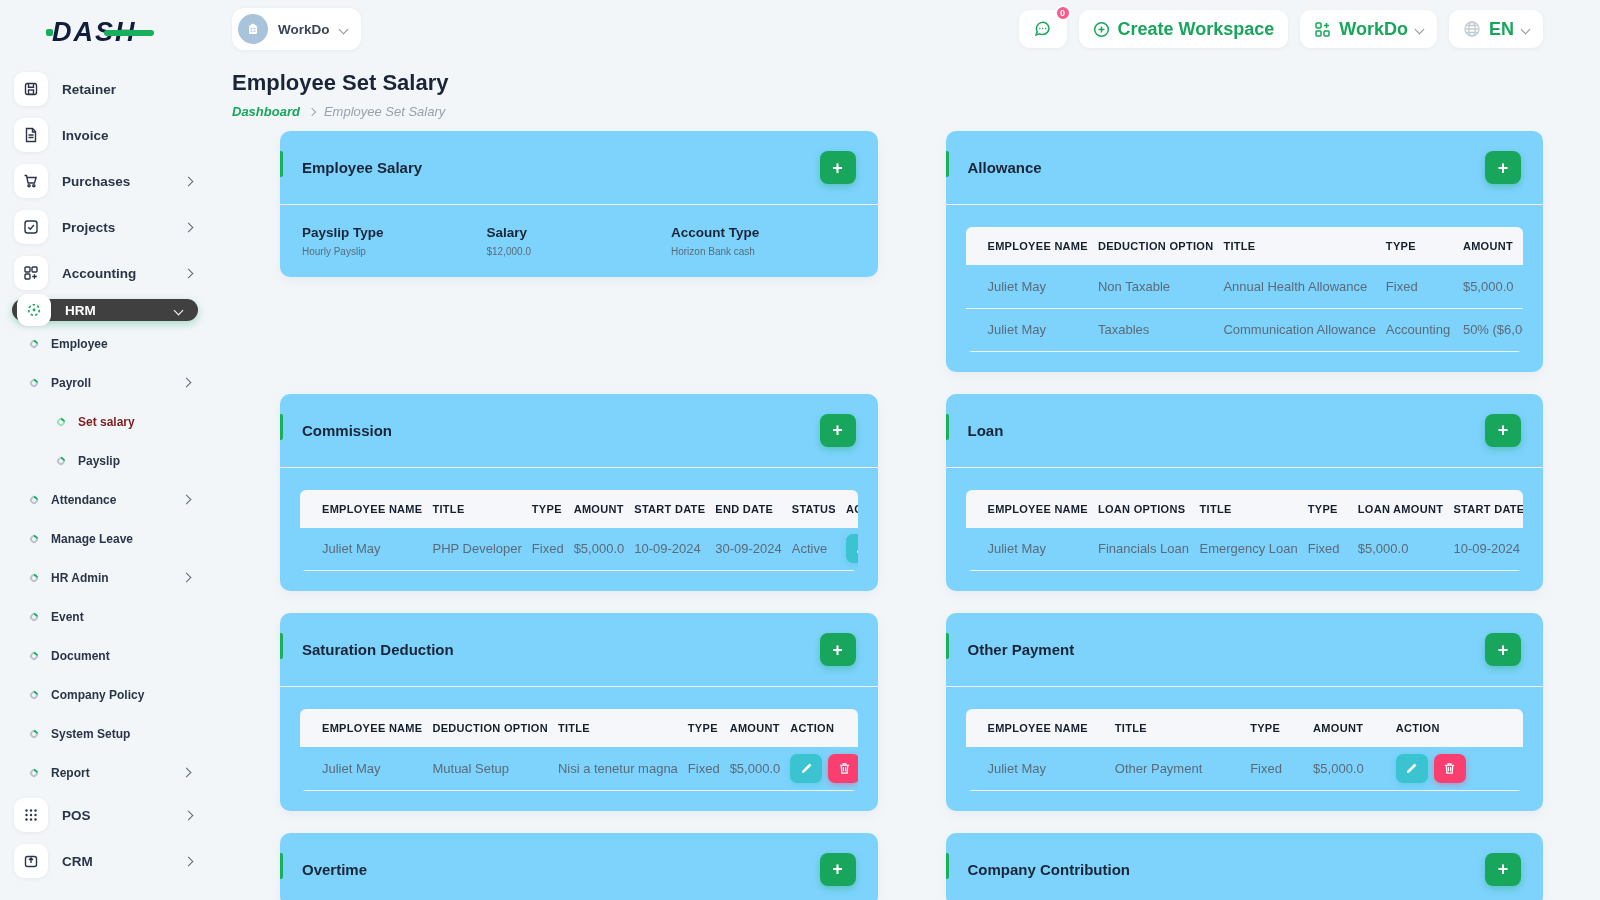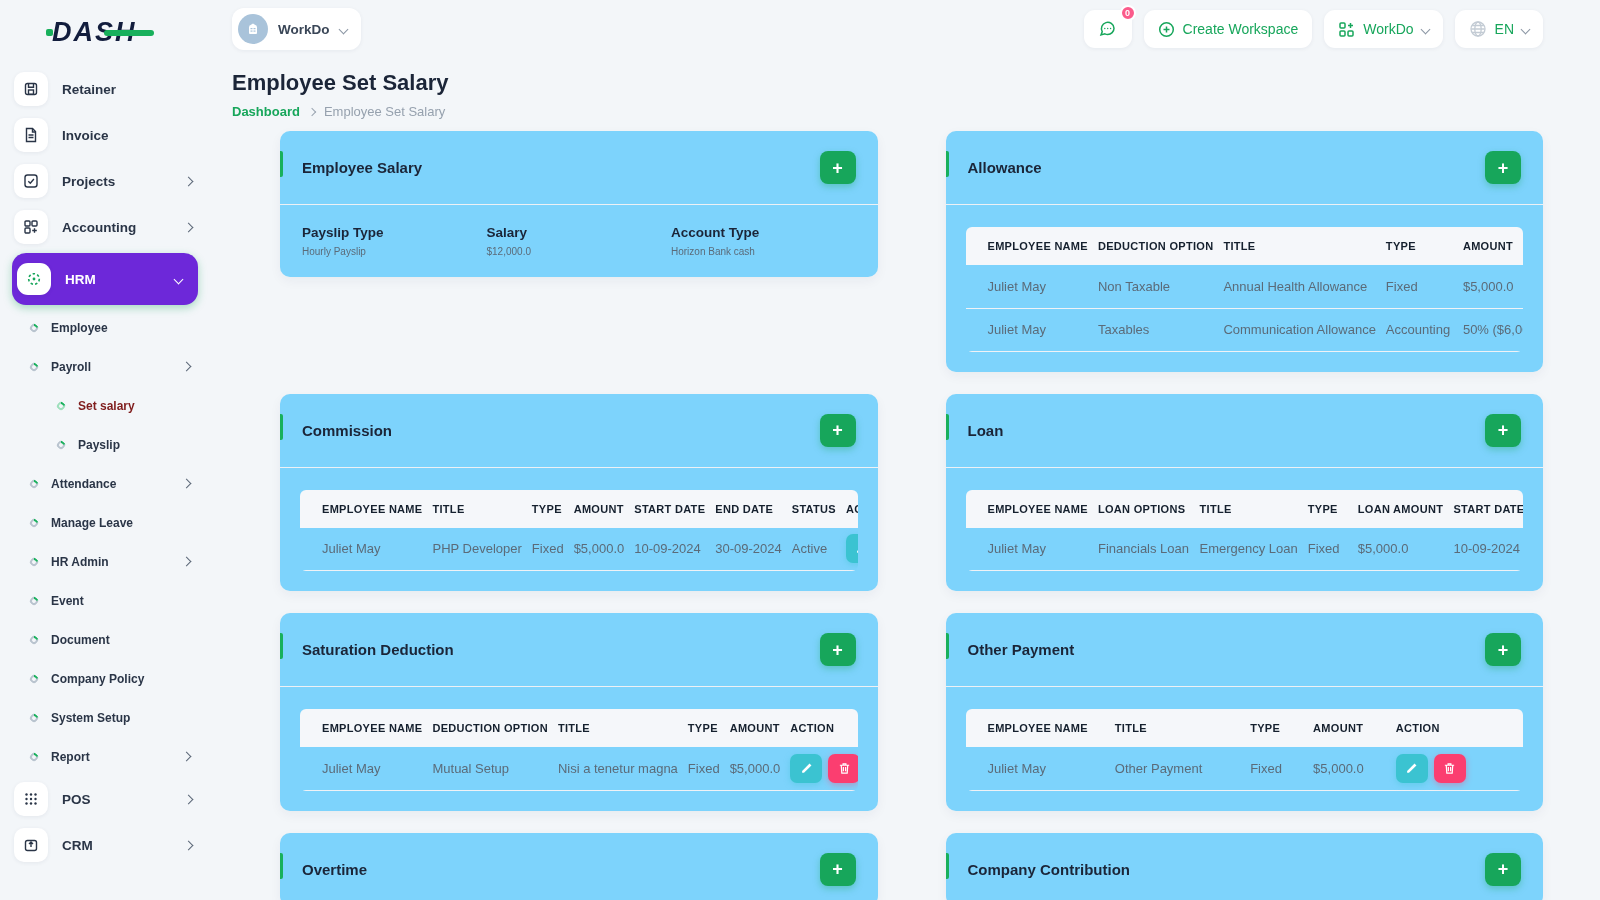--- a/index.html
+++ b/index.html
@@ -17,45 +17,45 @@
   .logo-dot { position:absolute; left:46px; top:29px; width:7px; height:7px; background:#18b05c; border-radius:2px; }
   .logo-bar { position:absolute; left:104px; top:30px; width:50px; height:6px; background:#18b05c; border-radius:3px; }
   .nav { padding:2px 0; }
   .nav-item { display:flex; align-items:center; height:46px; padding:0 18px 0 14px; cursor:pointer; }
   .icon-chip { width:34px; height:34px; background:#fff; border-radius:10px; display:flex; align-items:center; justify-content:center; box-shadow:0 1px 4px rgba(25,39,68,.07); flex:0 0 34px; }
   .nav-label { margin-left:14px; font-size:13.5px; font-weight:600; color:#2a3547; }
   .chev { width:7px; height:7px; border-right:1.6px solid #5b6777; border-bottom:1.6px solid #5b6777; display:inline-block; }
   .chev.right { transform:rotate(-45deg); }
   .chev.down  { transform:rotate(45deg); border-color:#fff; }
   .nav-item .chev { margin-left:auto; }
-  .nav-item.active-pill { background:#6d28d9; border-radius:14px; margin:3px 12px; height:52px; padding:0 16px 0 5px; box-shadow:0 3px 8px rgba(23,166,91,.35); }
+  .nav-item.active-pill { background:#404040; border-radius:14px; margin:3px 12px; height:22px; padding:0 16px 0 5px; box-shadow:0 3px 8px rgba(23,166,91,.35); }
   .nav-item.active-pill .icon-chip { width:32px; height:32px; border-radius:11px; }
   .nav-item.active-pill .nav-label { color:#fff; }
   .sub-item { display:flex; align-items:center; height:39px; padding-left:30px; cursor:pointer; }
   .sub-item.lvl2 { padding-left:57px; }
   .bullet { width:8px; height:8px; border:2px solid #b9c4cf; border-top-color:#18b05c; border-radius:50%; transform:rotate(40deg); flex:0 0 8px; }
   .sub-label { margin-left:13px; font-size:12px; font-weight:600; color:#2a3547; }
   .sub-item .chev { margin-left:auto; margin-right:20px; }
   .sub-item.active .sub-label { color:#7f1d1d; }
   .sub-item.active .bullet { border-color:#9fe0bd; border-top-color:#18b05c; }
   
   .main { flex:1; height:900px; overflow:hidden; padding:0 57px 0 22px; }
   .topbar { display:flex; align-items:center; justify-content:space-between; padding-top:8px; }
   .pill { background:#fff; border-radius:12px; display:flex; align-items:center; box-shadow:0 1px 4px rgba(25,39,68,.06); cursor:pointer; }
   .ws-pill { height:42px; padding:0 14px 0 6px; gap:10px; }
   .avatar { width:30px; height:30px; border-radius:50%; background:#a9c3da; display:flex; align-items:center; justify-content:center; }
   .ws-name { font-size:13.5px; font-weight:700; color:#3a4657; }
   .pill .chev { border-color:#8b96a4; }
   .top-right { display:flex; align-items:center; gap:12px; }
   .icon-btn { position:relative; width:48px; height:38px; border-radius:11px; justify-content:center; }
   .badge { position:absolute; top:-5px; right:-4px; min-width:16px; height:16px; border-radius:8px; background:#fb5b8b; border:2px solid #fff; color:#fff; font-size:9px; font-weight:700; display:flex; align-items:center; justify-content:center; padding:0 3px; }
-  .txt-btn { height:38px; padding:0 14px; gap:8px; font-size:14px; font-weight:400; color:#17a65b; border-radius:11px; }
+  .txt-btn { height:38px; padding:0 14px; gap:8px; font-size:18px; font-weight:700; color:#17a65b; border-radius:11px; }
   .page-head { margin-top:20px; }
   .page-title { font-size:22px; font-weight:700; color:#1b2538; }
-  .breadcrumb { display:flex; align-items:center; gap:9px; margin-top:8px; font-size:13px; }
+  .breadcrumb { display:flex; align-items:center; gap:9px; margin-top:8px; font-size:13px;font-style:italic; }
   .crumb-link { color:#17a65b; font-weight:600; cursor:pointer; }
   .crumb-sep { width:6px; height:6px; border-right:1.5px solid #9aa5b1; border-bottom:1.5px solid #9aa5b1; transform:rotate(-45deg); }
   .crumb-current { color:#96a1ae; }
   
   .grid { margin-top:12px; display:grid; grid-template-columns:1fr 1fr; column-gap:20px; row-gap:22px; align-items:start; }
   .card { background:#7dd3fc; border-radius:10px; box-shadow:0 4px 12px rgba(26,40,80,.05); position:relative; overflow:hidden;margin-left:48px; }
   .card-header { display:flex; align-items:center; justify-content:space-between; padding:20px 22px; position:relative; }
   .accent { position:absolute; left:0; top:20px; width:3px; height:26px; background:#18b05c; border-radius:0 2px 2px 0; }
   .card-title { font-size:15px; font-weight:700; color:#1b2538; }
   .btn-add { width:36px; height:33px; background:#17a65b; border:none; border-radius:8px; color:#fff; font-size:18px; font-weight:600; line-height:1; cursor:pointer; box-shadow:0 3px 7px rgba(23,166,91,.35); display:flex; align-items:center; justify-content:center; }
@@ -105,20 +105,31 @@
       <span class="icon-chip">
         <svg width="16" height="16" viewBox="0 0 16 16" fill="none" stroke="#2a3547" stroke-width="1.4">
             <path d="M3.5 1.5h6L12.5 4.5v10h-9z"></path>
             <path d="M9.5 1.7V5h3"></path>
             <path d="M5.5 8h5M5.5 10.5h5"></path>
           </svg>
       </span>
       <span class="nav-label">Invoice</span>
     </div>
 
+    <div class="nav-item">
+      <span class="icon-chip">
+        <svg width="16" height="16" viewBox="0 0 16 16" fill="none" stroke="#2a3547" stroke-width="1.4">
+            <path d="M1.5 2.5h2l1.6 7.5h6.4l1.6-5.5H4.2"></path>
+            <circle cx="6" cy="12.7" r="1.1"></circle>
+            <circle cx="10.8" cy="12.7" r="1.1"></circle>
+          </svg>
+      </span>
+      <span class="nav-label">Purchases</span>
+      <span class="chev right"></span>
+    </div>
 
     <div class="nav-item">
       <span class="icon-chip">
         <svg width="16" height="16" viewBox="0 0 16 16" fill="none" stroke="#2a3547" stroke-width="1.4">
             <rect x="2" y="2" width="12" height="12" rx="2.5"></rect>
             <path d="M5.3 8.2l2 2 3.6-4.2"></path>
           </svg>
       </span>
       <span class="nav-label">Projects</span>
       <span class="chev right"></span>

